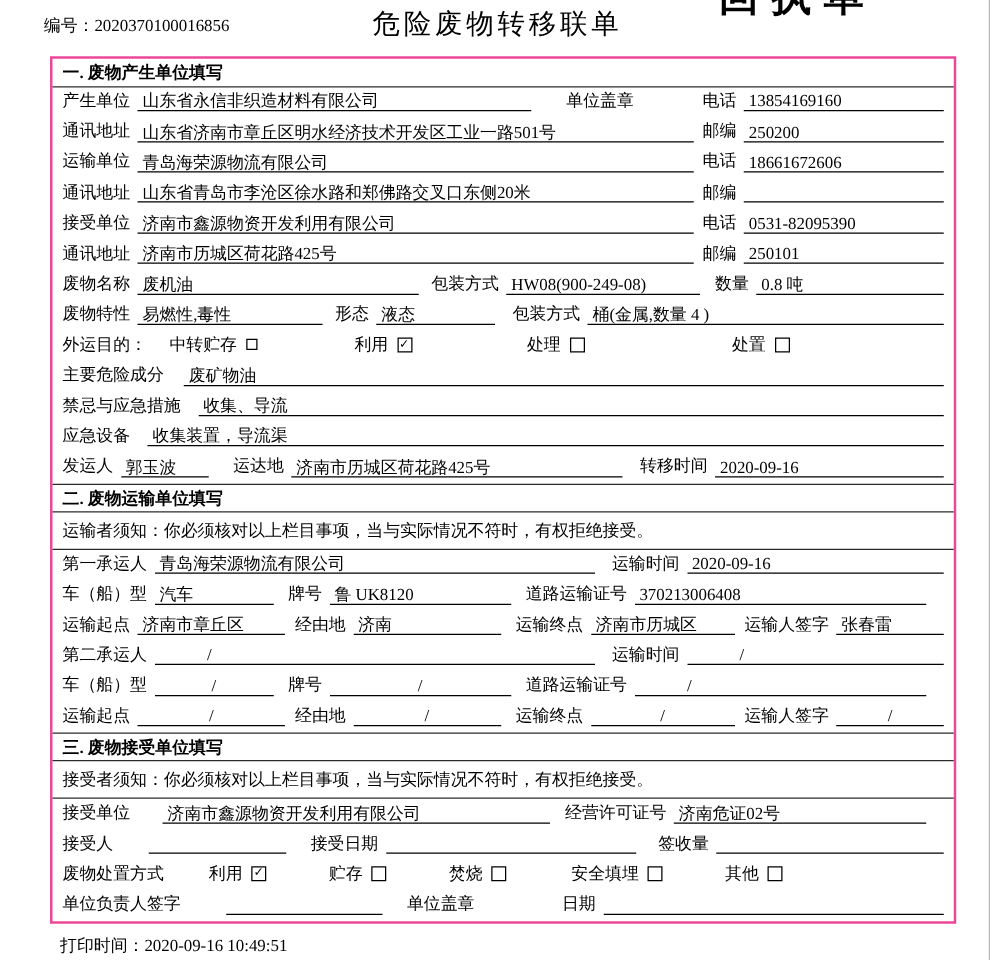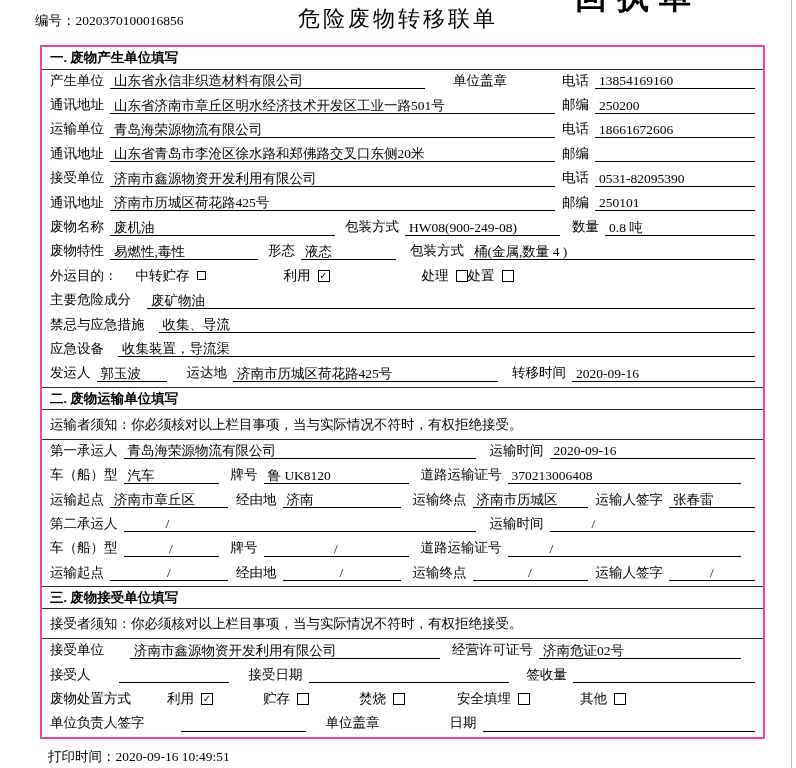--- a/index.html
+++ b/index.html
@@ -41,21 +41,21 @@
   .box.sm { width:9px; height:9px; margin-bottom:1px; }
   .footer { position:absolute; left:48px; top:748px; white-space:nowrap; }
   .w70{width:70px}.w95{width:95px}.w110{width:110px}.w115{width:115px}
   .w118{width:118px}.w125{width:125px}.w145{width:145px}.w148{width:148px}.w155{width:155px}.w160{width:160px}.w200{width:200px}
   .w225{width:225px}.w265{width:265px}.w310{width:310px}.w315{width:315px}
   .w352{width:352px}.w445{width:445px}
   .ml8{margin-left:8px}.ml10{margin-left:10px}.ml12{margin-left:12px}
   .ml14{margin-left:14px}.ml18{margin-left:18px}
   .ml20{margin-left:20px}.ml22{margin-left:22px}.ml28{margin-left:28px}
   .ml30{margin-left:30px}.ml50{margin-left:50px}.ml52{margin-left:52px}
-  .ml78{margin-left:78px}.ml92{margin-left:92px}.ml118{}
+  .ml78{margin-left:78px}.ml92{margin-left:92px}.ml118{margin-left:118px}
   .ml140{margin-left:64px}
 </style>
 </head>
 <body>
 
 <div class="page">
 
   <div class="stamp-frag">回执单</div>
 
   <div class="serial">

